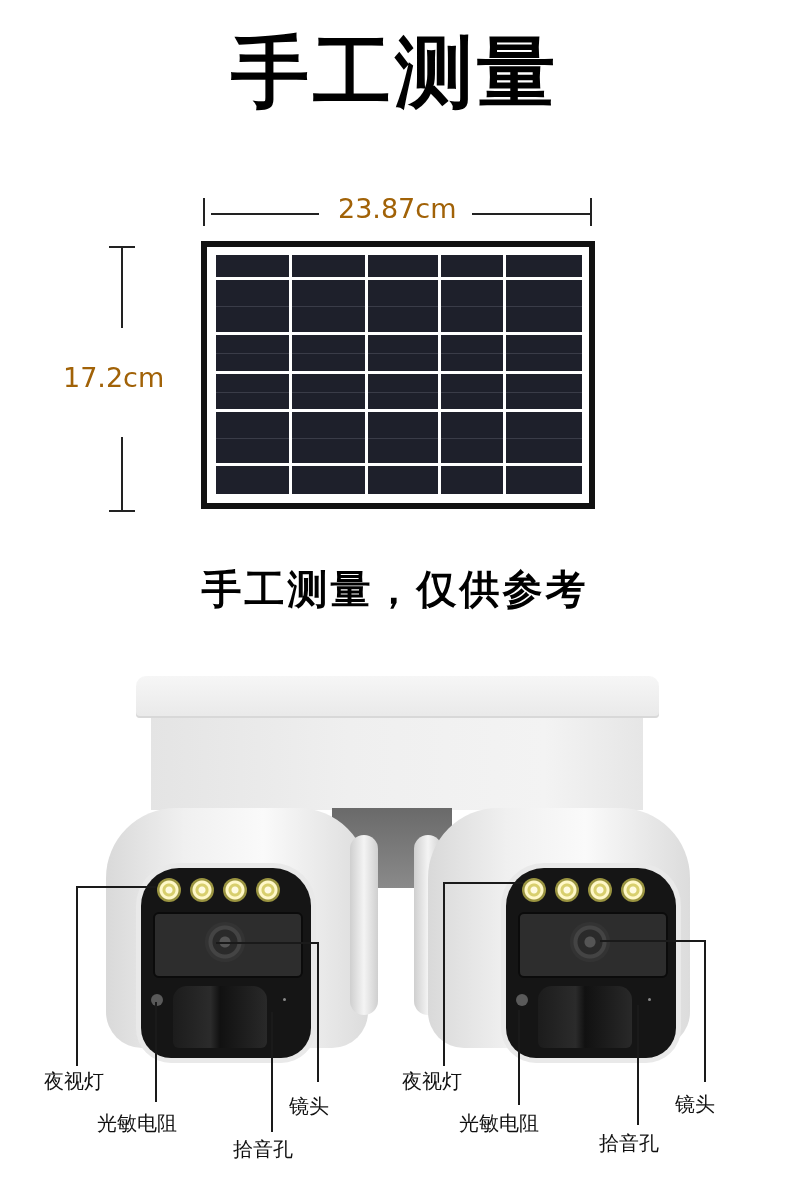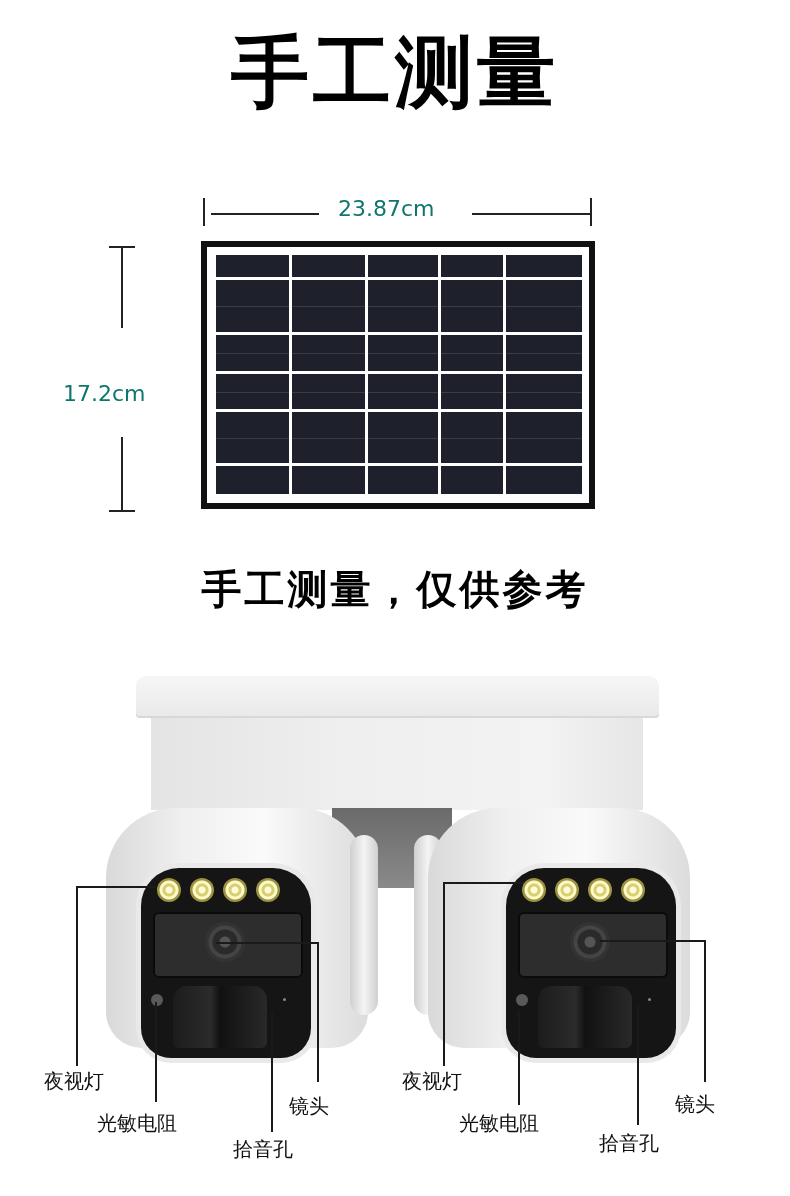--- a/index.html
+++ b/index.html
@@ -1,20 +1,20 @@
 <!DOCTYPE html>
 <html><head>
 <meta charset="utf-8">
 <style>
   html, body { margin:0; padding:0; background:#ffffff; }
   body { width:790px; height:1196px; position:relative; overflow:hidden;
          font-family:"DejaVu Sans","Liberation Sans",sans-serif; color:#111; }
   .abs { position:absolute; }
   .title { left:0; width:790px; top:22px; text-align:center; font-size:78px; font-weight:bold; letter-spacing:4px; line-height:100px; color:#000; }
-  .dim-text { font-size:22px; color:#0f766e; line-height:30px; }
+  .dim-text { font-size:27px; color:#a16207; line-height:30px; }
   .hline { background:#222; height:2px; }
   .vline { background:#222; width:2px; }
   .panel { left:201px; top:241px; width:394px; height:268px; box-sizing:border-box; border:6px solid #111; background:#fff; }
   .panel-grid { position:absolute; left:9px; top:8px; right:9px; bottom:8px; display:grid;
     grid-template-columns: 73px 73px 70px 62px 76px; grid-template-rows: 22px 52px 36px 35px 51px 28px; gap:3px; }
   .cell { background:#1e202b; position:relative; }
   .cell.split::after { content:""; position:absolute; left:0; right:0; top:50%; height:1px; background:#3a3c48; }
   .subtitle { left:0; width:790px; top:562px; text-align:center; font-size:40px; font-weight:bold; letter-spacing:3px; color:#000; }
   .label { font-size:20px; color:#111; }
   .leader { background:#1a1a1a; }
@@ -42,21 +42,21 @@
 <div class="abs title">手工测量</div>
 
 <div class="abs vline" style="left:203px;top:198px;height:28px;"></div>
 <div class="abs hline" style="left:211px;top:213px;width:108px;"></div>
 <div class="abs dim-text" style="left:338px;top:194px;">23.87cm</div>
 <div class="abs hline" style="left:472px;top:213px;width:118px;"></div>
 <div class="abs vline" style="left:590px;top:198px;height:28px;"></div>
 
 <div class="abs hline" style="left:109px;top:246px;width:26px;"></div>
 <div class="abs vline" style="left:121px;top:246px;height:82px;"></div>
-<div class="abs dim-text" style="left:63px;top:363px;margin-top:16px;">17.2cm</div>
+<div class="abs dim-text" style="left:63px;top:363px;">17.2cm</div>
 <div class="abs vline" style="left:121px;top:437px;height:74px;"></div>
 <div class="abs hline" style="left:109px;top:510px;width:26px;"></div>
 
 <div class="abs panel">
   <div class="panel-grid">
     <div class="cell"></div>
     <div class="cell"></div>
     <div class="cell"></div>
     <div class="cell"></div>
     <div class="cell"></div>

